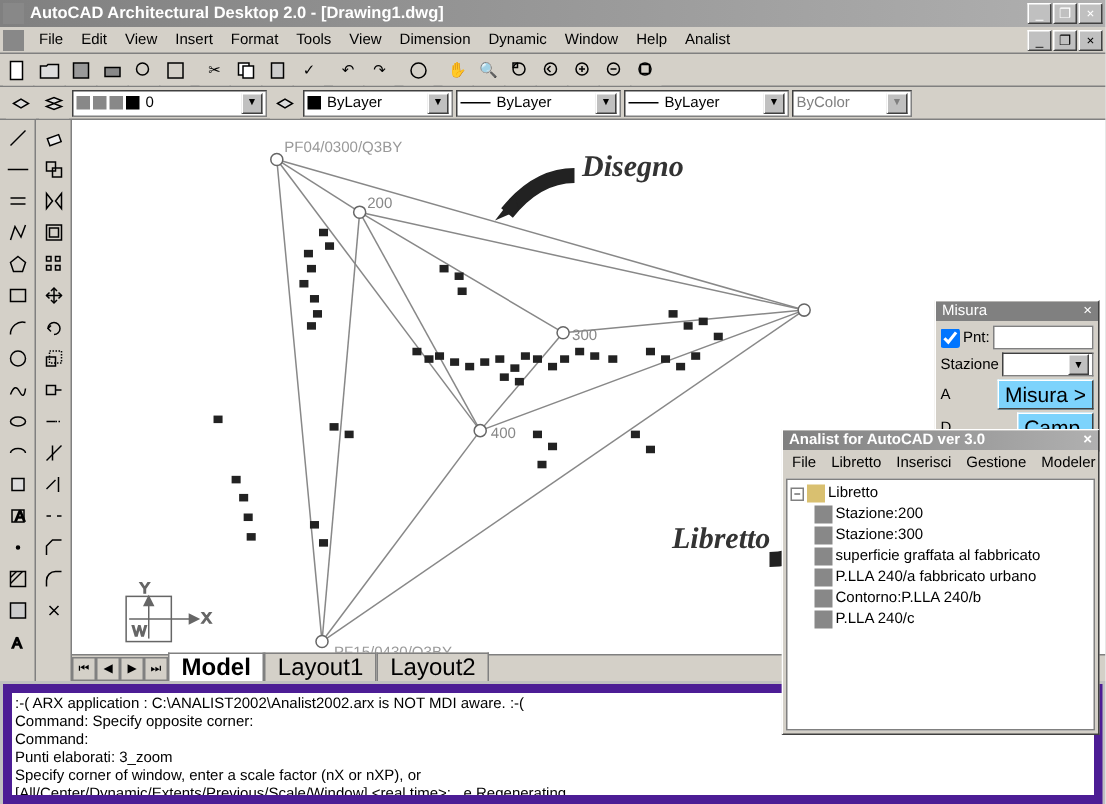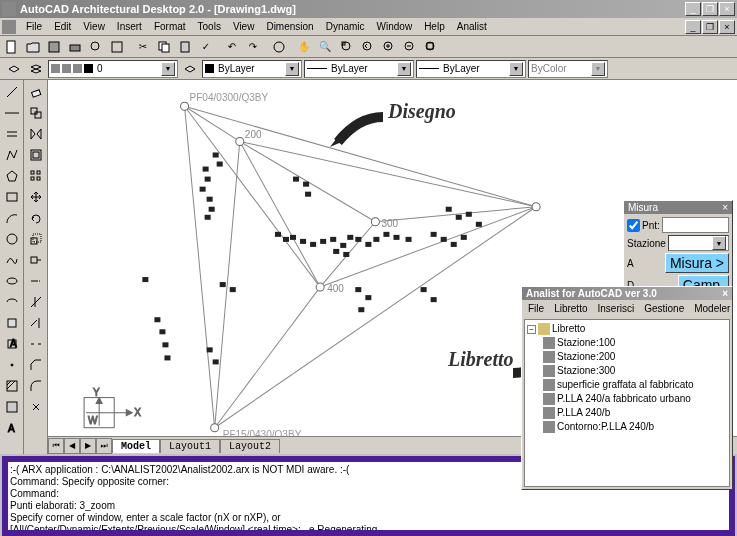--- a/index.html
+++ b/index.html
@@ -28,21 +28,21 @@
 .leftpalette { width: 24px; background: #d4d0c8; border-right: 1px solid #808080; display: flex; flex-direction: column; padding: 2px 0; }
 .leftpalette2 { width: 24px; background: #d4d0c8; border-right: 1px solid #808080; display: flex; flex-direction: column; padding: 2px 0; }
 .pbtn { width: 20px; height: 20px; margin: 0 auto 1px; display: flex; align-items: center; justify-content: center; cursor: pointer; }
 .pbtn svg { width: 14px; height: 14px; stroke: #000; fill: none; }
 
 .canvas { flex: 1; background: #ffffff; position: relative; overflow: hidden; padding-left: 16px; }
 .canvas svg { width: 100%; height: 100%; }
 .tabbar { position: absolute; bottom: 0; left: 0; right: 0; height: 18px; background: #d4d0c8; display: flex; align-items: center; border-top: 1px solid #808080; }
 .tabnav { display: flex; }
 .tabnavbtn { width: 16px; height: 16px; border: 1px solid #808080; display: flex; align-items: center; justify-content: center; font-size: 8px; cursor: pointer; background: #d4d0c8; }
-.tab { padding: 1px 8px; background: #d4d0c8; border: 1px solid #808080; border-bottom: none; cursor: pointer; font-size: 10px; font-family: Liberation Mono, monospace; }
+.tab { padding: 1px 8px; background: #d4d0c8; border: 1px solid #808080; border-bottom: none; cursor: pointer; font-size: 16px; }
 .tab.active { background: #fff; font-weight: bold; }
 
 .annot { position: absolute; font-style: italic; font-weight: bold; font-size: 20px; color: #333; pointer-events: none; font-family: Georgia, serif; }
 .arrow-annot { position: absolute; pointer-events: none; }
 
 .misura-panel { position: absolute; right: 4px; top: 120px; width: 110px; background: #d4d0c8; border: 1px solid #404040; border-top-color: #fff; border-left-color: #fff; }
 .misura-title { background: #808080; color: #fff; padding: 1px 4px; font-size: 10px; display: flex; }
 .misura-title .x { margin-left: auto; cursor: pointer; }
 .misura-body { padding: 3px; }
 .misura-row { display: flex; align-items: center; margin-bottom: 2px; gap: 2px; }
@@ -592,45 +592,41 @@
 
     </div>
     <div class="tree">
       <div class="tree-item l0">
         <span class="tree-exp">−</span>
         <span class="ticon" style="background:#d9c070"></span>
         <span>Libretto</span>
       </div>
       <div class="tree-item l1">
           <span class="ticon" style="background:#888"></span>
-          <span>Stazione:100</span>
-        </div>
-      <div class="tree-item l1">
-          <span class="ticon" style="background:#888"></span>
           <span>Stazione:200</span>
         </div>
       <div class="tree-item l1">
           <span class="ticon" style="background:#888"></span>
           <span>Stazione:300</span>
         </div>
       <div class="tree-item l1">
           <span class="ticon" style="background:#888"></span>
           <span>superficie graffata al fabbricato</span>
         </div>
       <div class="tree-item l1">
           <span class="ticon" style="background:#888"></span>
           <span>P.LLA 240/a fabbricato urbano</span>
         </div>
       <div class="tree-item l1">
           <span class="ticon" style="background:#888"></span>
-          <span>P.LLA 240/b</span>
+          <span>Contorno:P.LLA 240/b</span>
         </div>
       <div class="tree-item l1">
           <span class="ticon" style="background:#888"></span>
-          <span>Contorno:P.LLA 240/b</span>
+          <span>P.LLA 240/c</span>
         </div>
     </div>
   </div>
 </div>
 
 <div class="cmdwindow"><span>:-( ARX application : C:\ANALIST2002\Analist2002.arx is NOT MDI aware. :-(
 Command: Specify opposite corner:
 Command:
 Punti elaborati: 3_zoom
 Specify corner of window, enter a scale factor (nX or nXP), or

